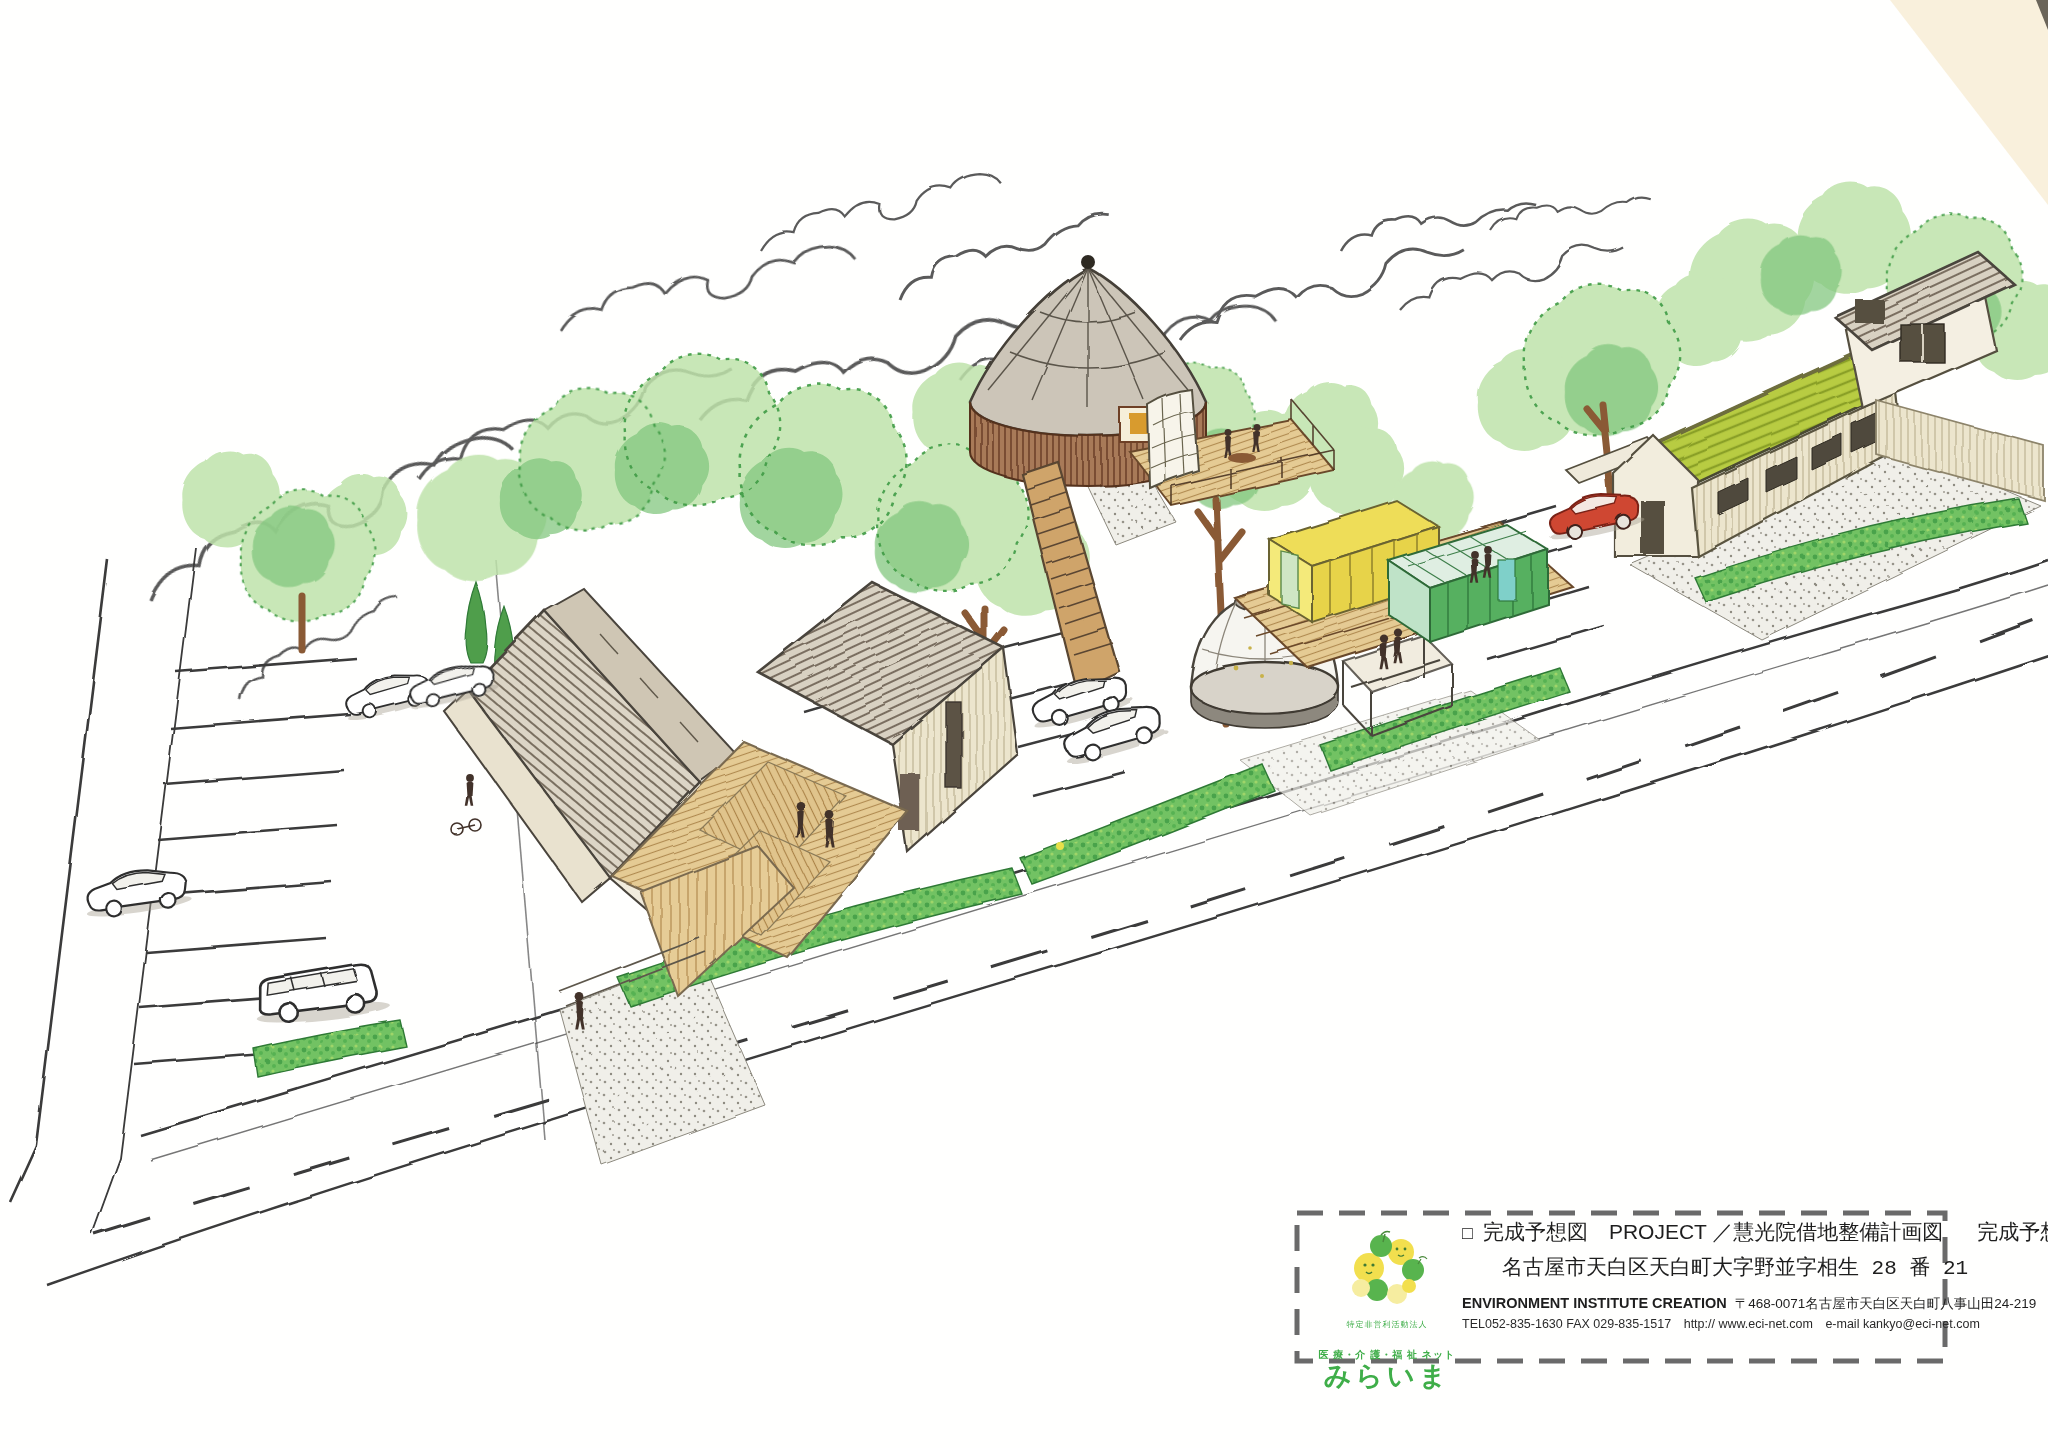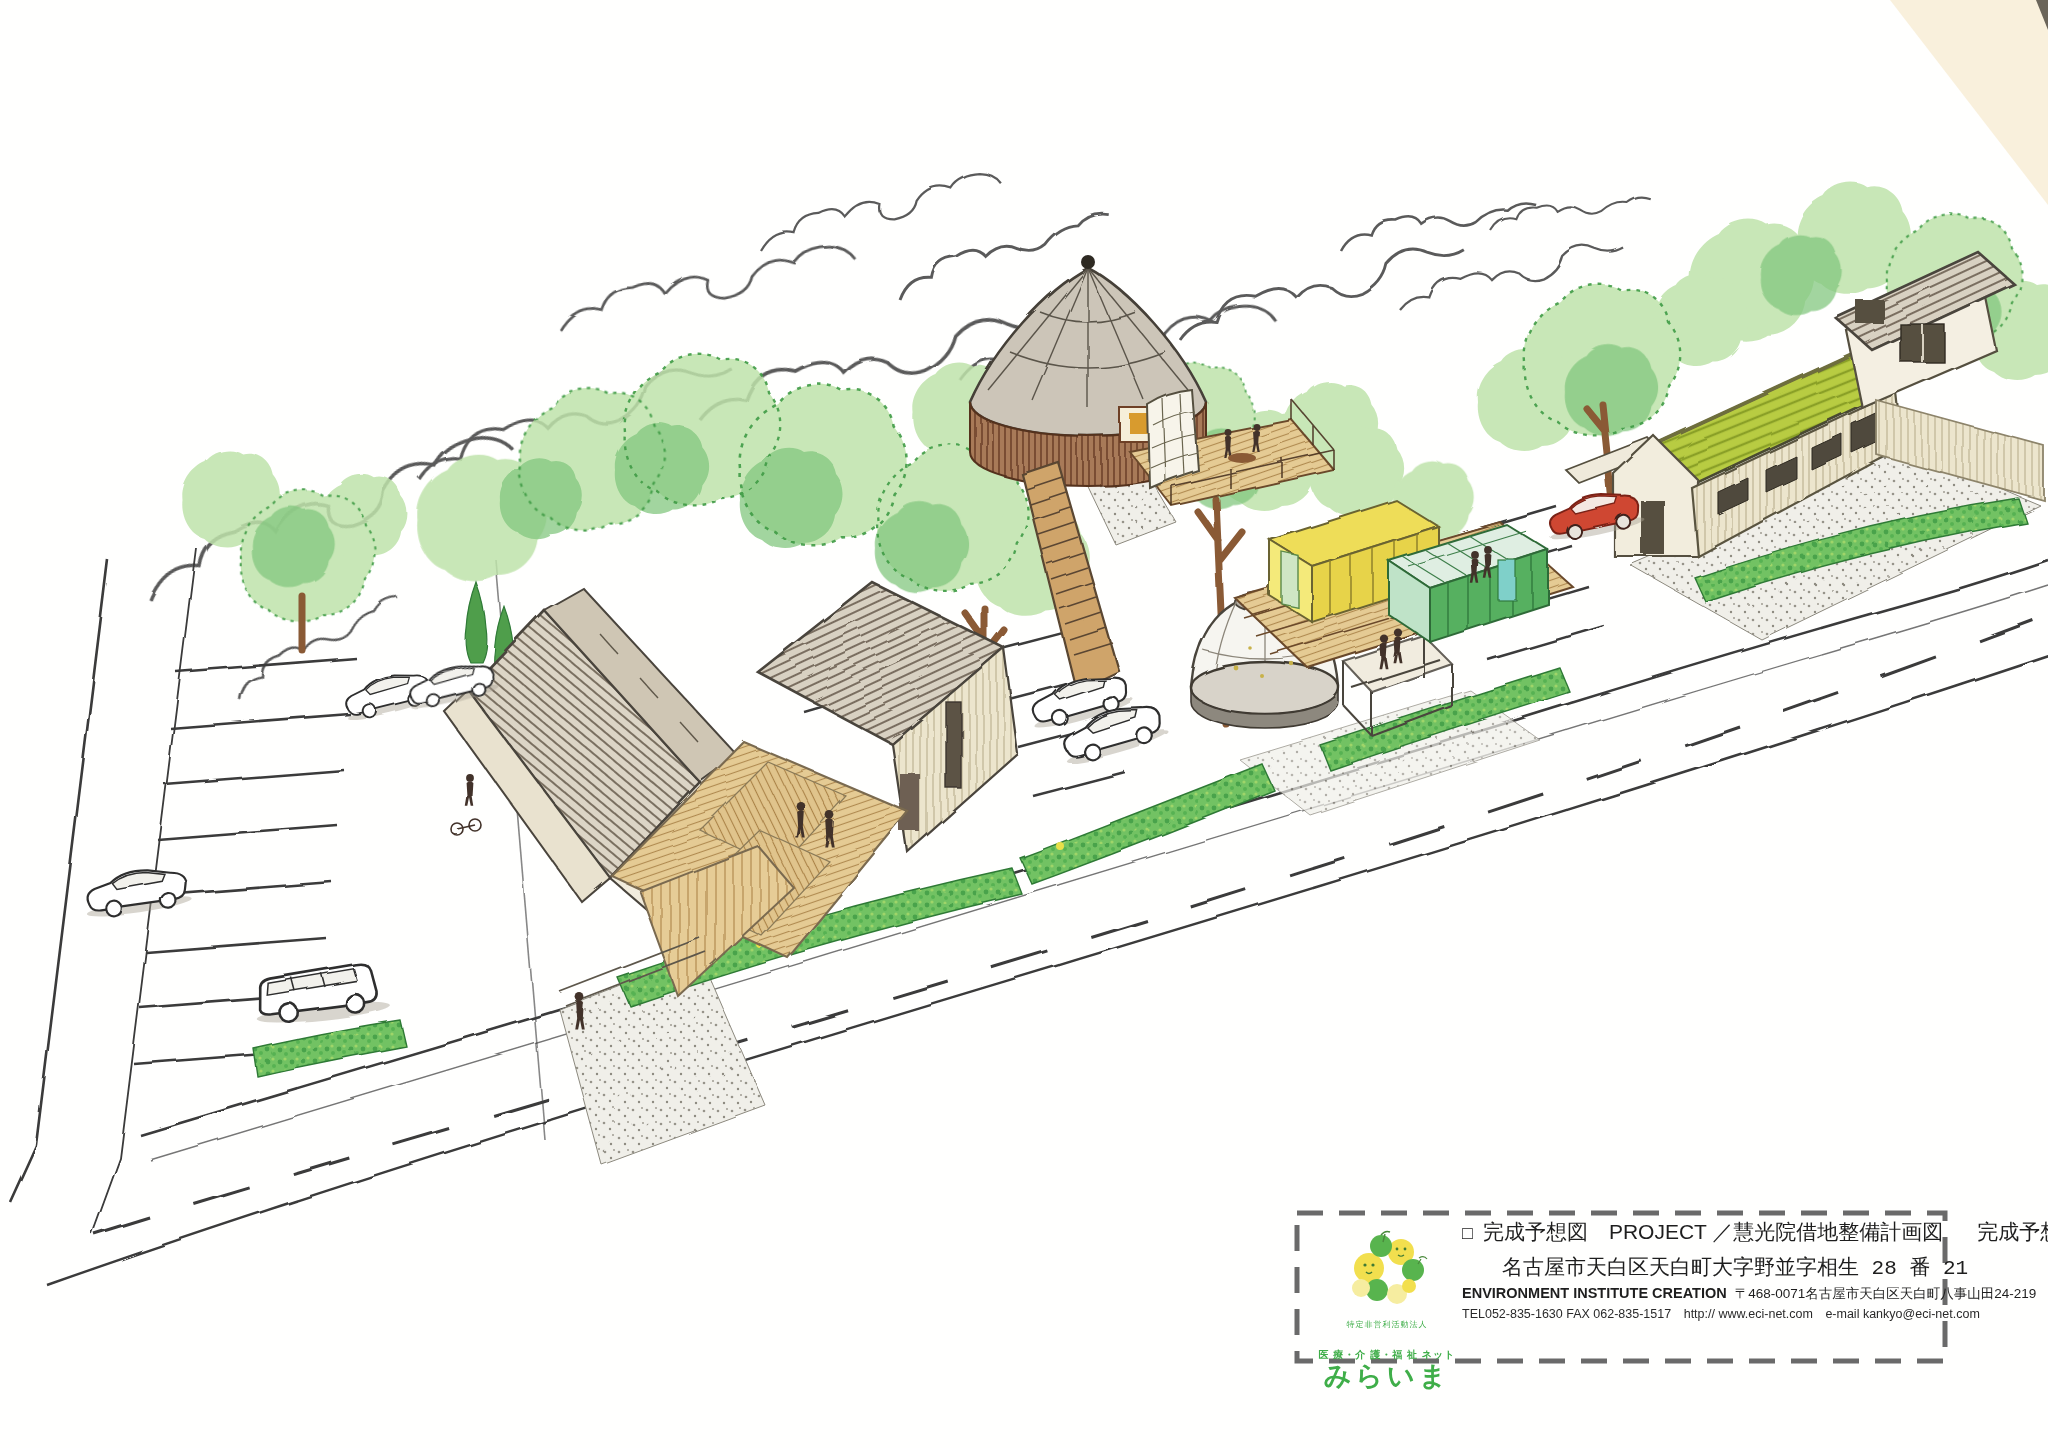--- a/index.html
+++ b/index.html
@@ -14,21 +14,21 @@
   .tb-logo .npo2{font-size:10px;letter-spacing:1px;color:#3fae49;line-height:12px;font-weight:bold;margin-top:20px;}
   .tb-logo .lname{font-size:27px;font-weight:bold;color:#3fae49;line-height:30px;letter-spacing:4px;}
   .tb-text{position:absolute;left:168px;top:8px;width:470px;color:#1e1e1e;}
   .tb-l1{font-size:21px;white-space:nowrap;}
   .tb-l1 .sq{font-size:18px;margin-right:10px;}
   .tb-l1 .gap{display:inline-block;width:34px;}
   .tb-l2{font-size:21px;margin-top:7px;text-align:center;padding-left:40px;white-space:nowrap;font-family:Liberation Mono, monospace;}
   .tb-l3{font-size:24px;font-weight:bold;margin-top:6px;text-align:center;white-space:nowrap;}
   .tb-l3 .role{font-size:14px;font-weight:bold;margin:0 6px 0 14px;}
   .tb-l3 .pname{font-size:22px;}
-  .tb-l4{font-size:13.5px;margin-top:4px;text-align:center;white-space:nowrap;}
+  .tb-l4{font-size:13.5px;margin-top:14px;text-align:center;white-space:nowrap;}
   .tb-l4 .en{font-weight:bold;font-size:14.5px;margin-right:8px;}
   .tb-l5{font-size:12.5px;margin-top:3px;text-align:center;color:#2a2a2a;white-space:nowrap;}
 </style>
 </head>
 <body>
 
 <div class="page">
 
 <svg class="scene" width="2048" height="1448" viewBox="0 0 2048 1448">
 <defs>
@@ -499,17 +499,17 @@
     <div class="lname">みらいま</div>
   </div>
   <div class="tb-text">
     <div class="tb-l1">
       <span class="sq">□</span><span>完成予想図　PROJECT ／慧光院借地整備計画図</span><span class="gap"></span><span>完成予想図</span>
     </div>
     <div class="tb-l2">名古屋市天白区天白町大字野並字相生 28 番 21</div>
     <div class="tb-l4">
       <span class="en">ENVIRONMENT INSTITUTE CREATION</span><span>〒468-0071名古屋市天白区天白町八事山田24-219</span>
     </div>
-    <div class="tb-l5">TEL052-835-1630 FAX 062-835-1517　http:// www.eci-net.com　e-mail kankyo@eci-net.com</div>
+    <div class="tb-l5">TEL052-835-1630 FAX 029-835-1517　http:// www.eci-net.com　e-mail kankyo@eci-net.com</div>
   </div>
 </div>
 
 </div>
 
 </body></html>

